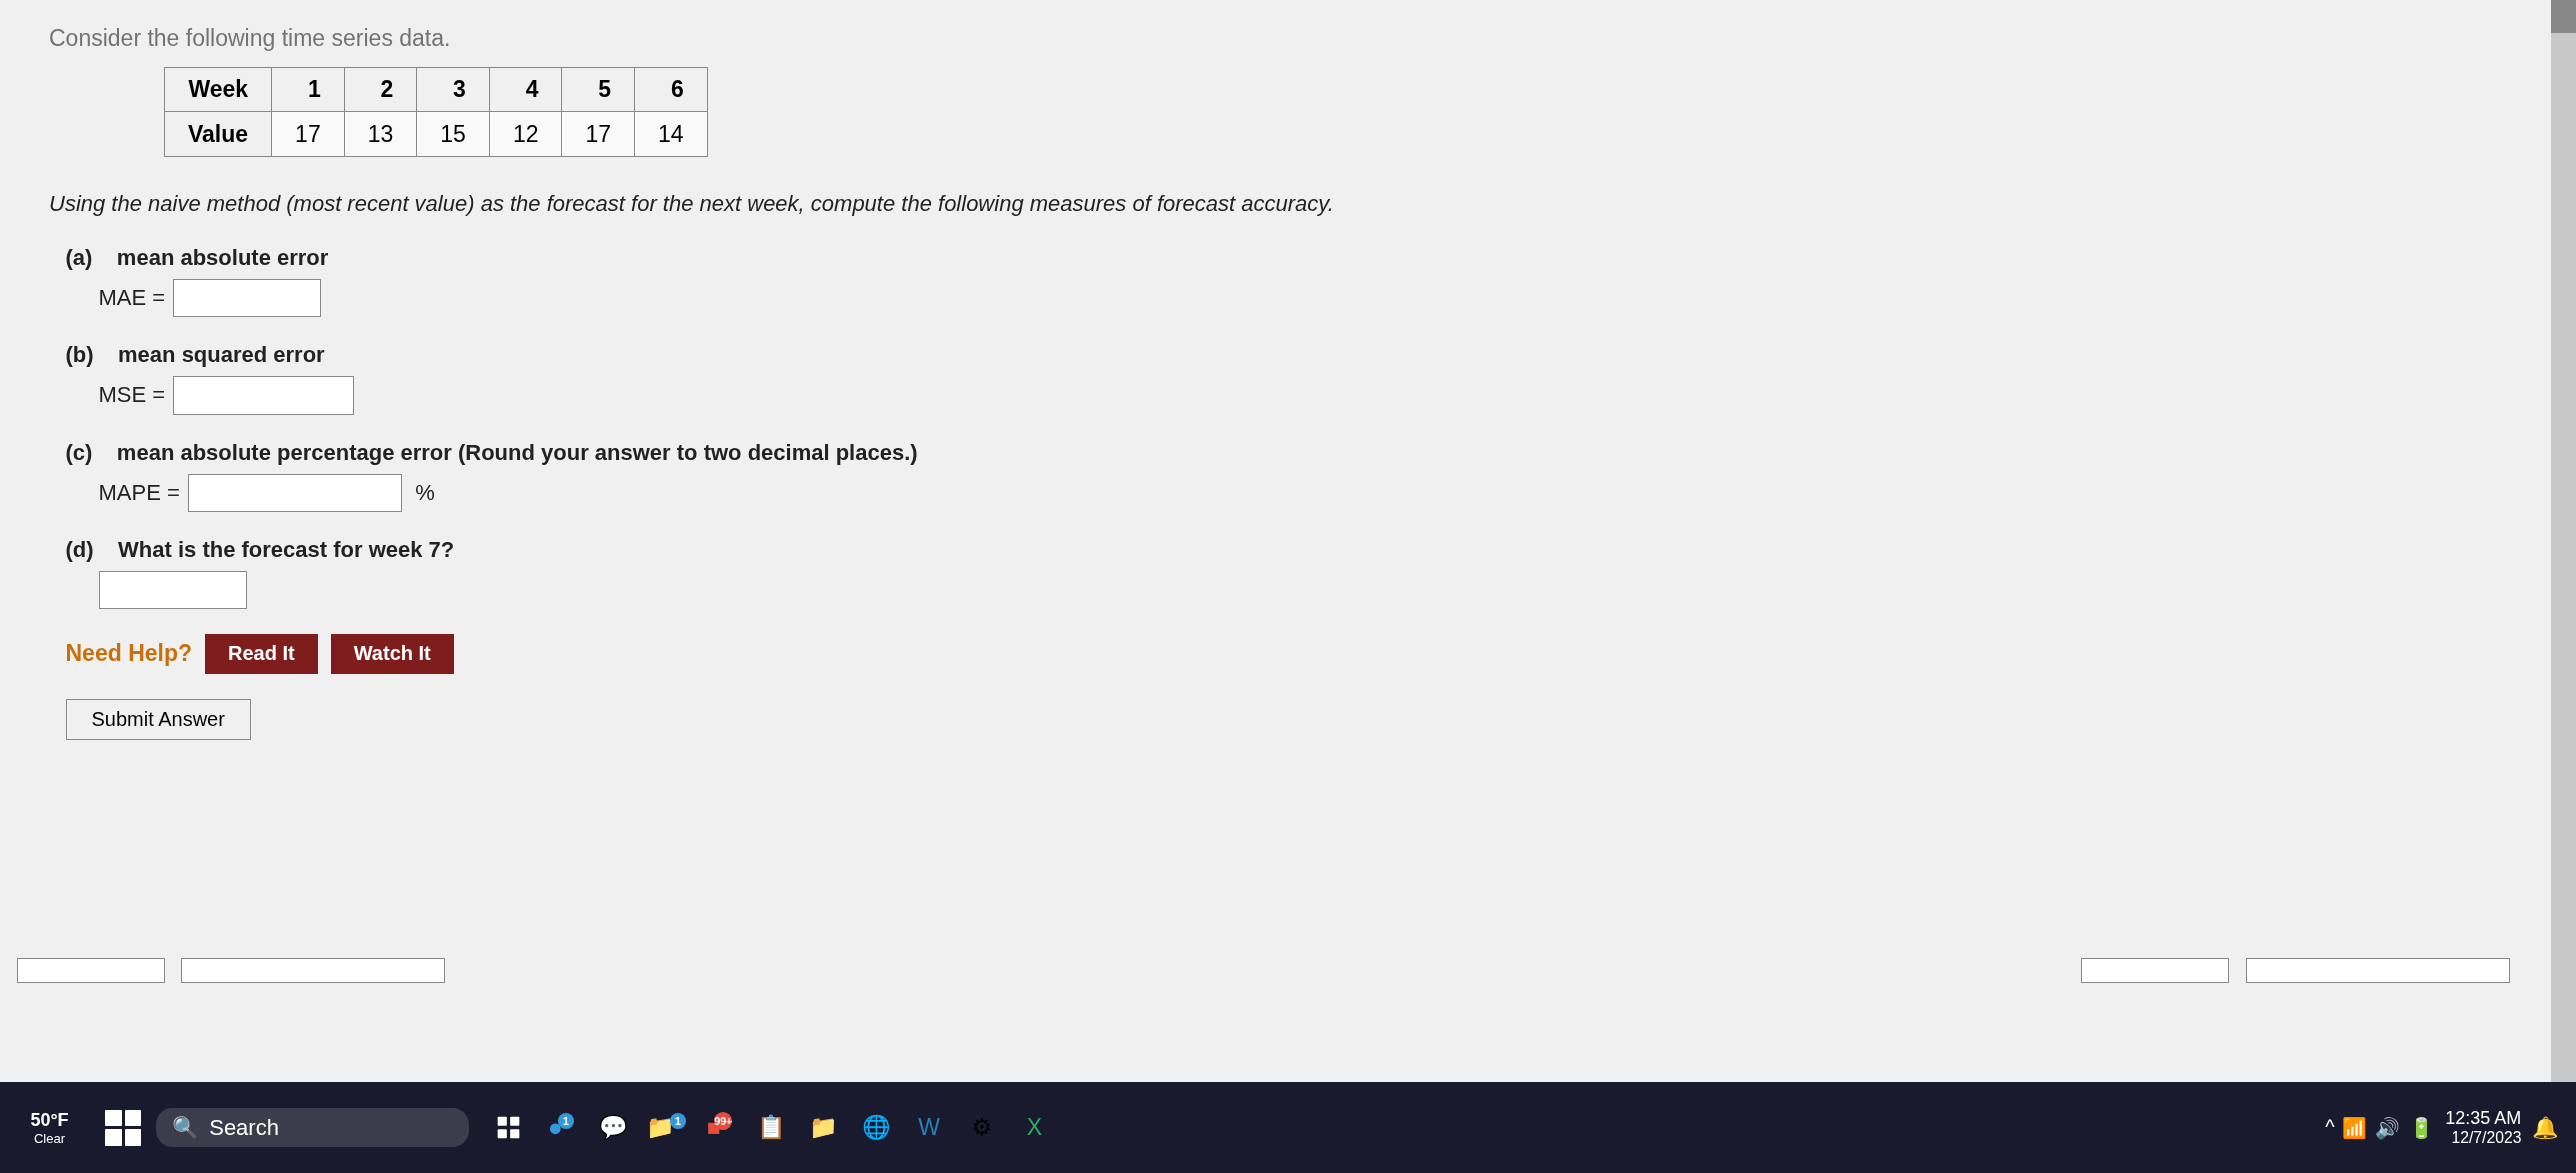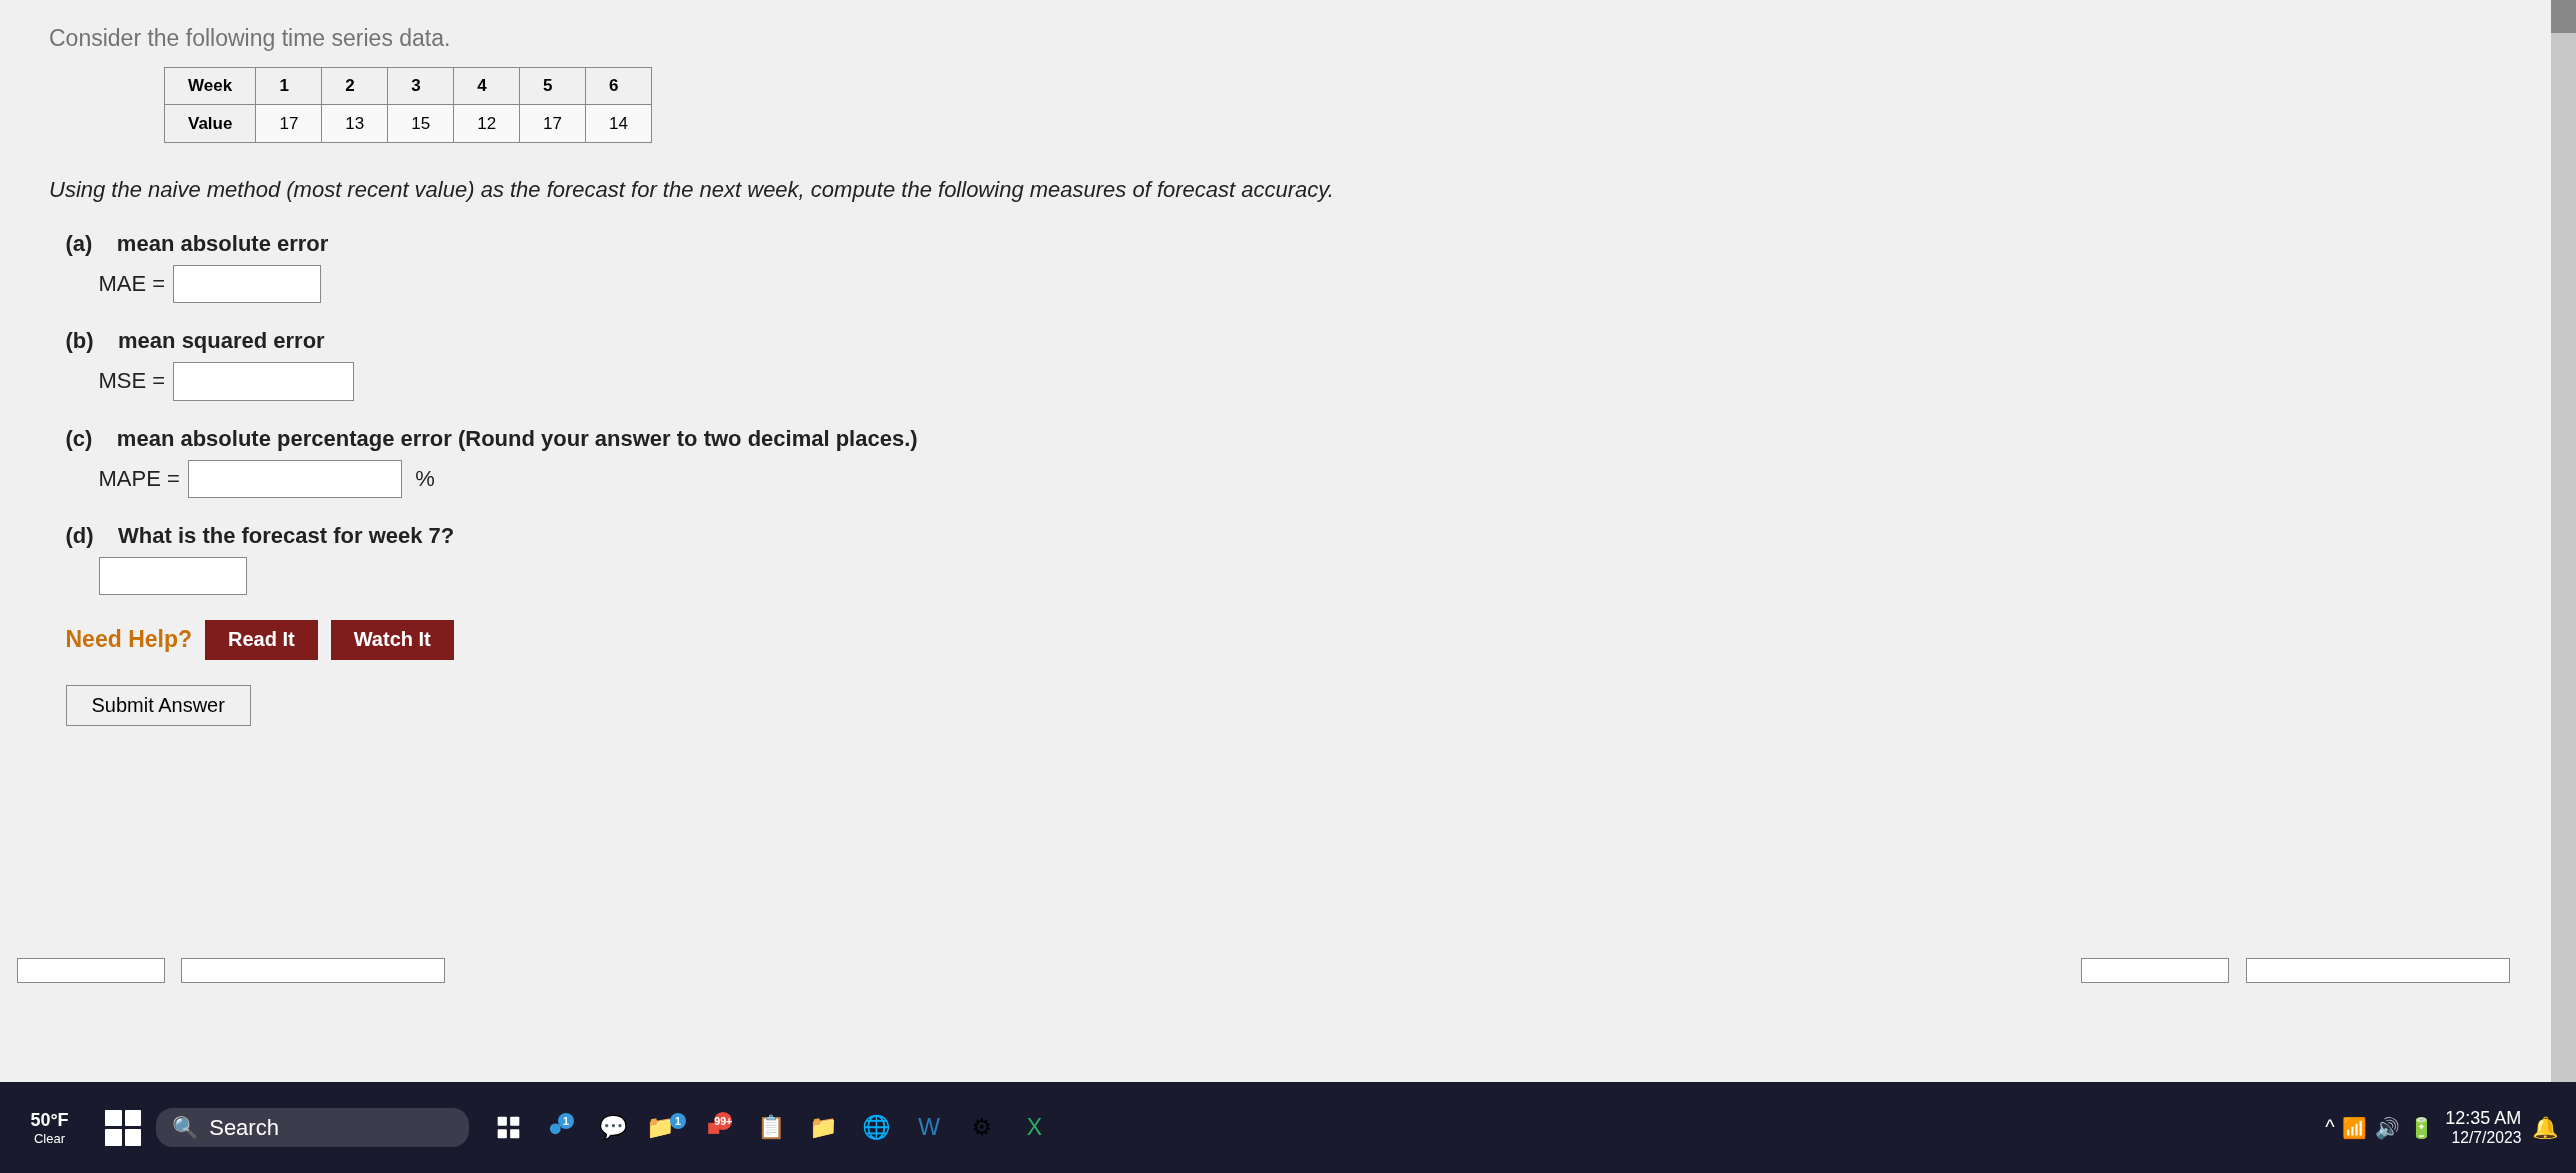--- a/index.html
+++ b/index.html
@@ -33,22 +33,22 @@
 
     
     .data-table {
       border-collapse: collapse;
       margin-left: 115px;
       margin-bottom: 30px;
     }
     .data-table th, .data-table td {
       border: 0.8px solid #888;
       padding: 8.2px 23px;
-      text-align: left;
-      font-size: 17px;
+      text-align: right;
+      font-size: 23px;
       background: #f9f9f9;
       min-width: 58px;
     }
     .data-table th {
       background: #f0f0f0;
       font-weight: bold;
     }
     .data-table td:first-child, .data-table th:first-child {
       font-weight: bold;
       background: #f0f0f0;

